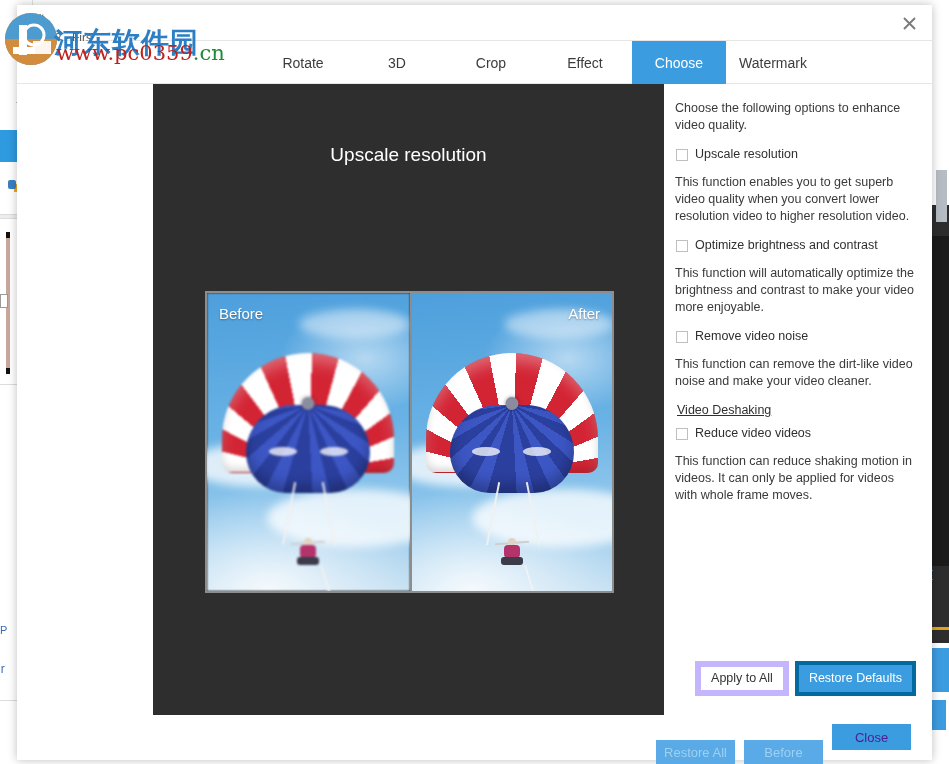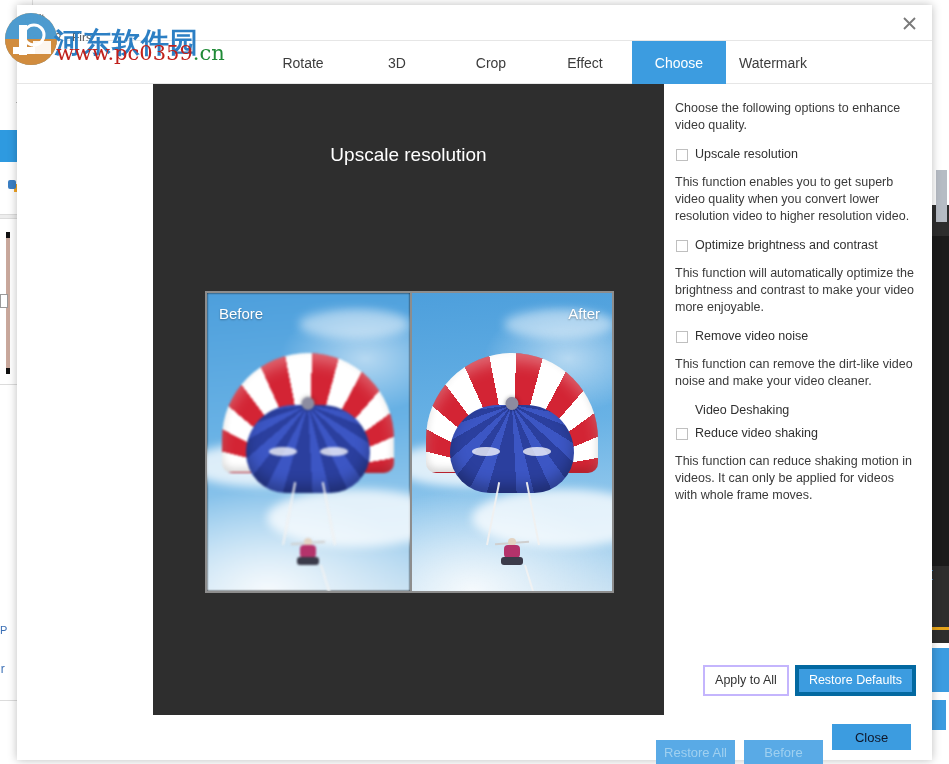--- a/index.html
+++ b/index.html
@@ -200,40 +200,40 @@
     width: 268px; background: #ffffff; position: relative;
     padding: 16px 16px 0 11px;
   }
   .opt-desc { font-size: 12.5px; color: #3a3a3a; line-height: 17px; margin: 0 0 13px 0; }
   .opt-row { display: flex; align-items: flex-start; gap: 7px; margin: 0 0 12px 1px; cursor: pointer; }
   .cbox {
     width: 12px; height: 12px; border: 1px solid #bfbfbf; background: #ffffff;
     flex: none; margin-top: 2px;
   }
   .opt-label { font-size: 12.5px; color: #2f2f2f; line-height: 15px; }
-  .group-label { font-size: 12.5px; color: #2f2f2f; margin: 0 0 9px 20px; }
+  .group-label { font-size: 12.5px; color: #2f2f2f; margin: 0 0 9px 2px; text-decoration: underline; }
 
   .panel-actions {
     position: absolute; right: 16px; bottom: 19px; display: flex; gap: 6px;
   }
   .btn {
     font-size: 12.5px; padding: 4px 10px; cursor: pointer; line-height: 15px;
   }
-  .btn-ghost { background: #ffffff; color: #333333; border: 2px solid #c4b5fd; }
+  .btn-ghost { background: #ffffff; color: #333333; border: 6px solid #c4b5fd; }
   .btn-primary { background: #3c9ce0; color: #ffffff; border: 4px solid #0369a1; }
 
   
   #footer {
     position: relative; height: 44px; background: #ffffff;
     display: flex; align-items: center; justify-content: flex-end;
     gap: 9px; padding-right: 21px;
   }
   .fbtn {
     width: 79px; height: 26px; border: none; font-size: 13px; cursor: pointer;
-    background: #3c9ce0; color: #0f172a;
+    background: #3c9ce0; color: #4c1d95;
     font-family: "Liberation Sans", sans-serif;
   }
   .fbtn.disabled { background: #59aae6; color: #9fd0f0; cursor: default; margin-top: 31px; }
 
   
   #watermark { position: absolute; left: 0; top: 0; width: 220px; height: 70px; pointer-events: none; }
   .wm-logo { position: absolute; left: 3px; top: 11px; width: 56px; height: 56px; }
   .wm-cn {
     position: absolute; left: 54px; top: 24px;
     font-family: "DejaVu Sans", sans-serif; font-weight: bold;
@@ -370,21 +370,21 @@
       <div class="opt-row">
         <span class="cbox"></span>
         <span class="opt-label">Remove video noise</span>
       </div>
       <p class="opt-desc">This function can remove the dirt-like video noise and make your video cleaner.</p>
 
       <div class="group-label">Video Deshaking</div>
 
       <div class="opt-row">
         <span class="cbox"></span>
-        <span class="opt-label">Reduce video shaking</span>
+        <span class="opt-label">Reduce video videos</span>
       </div>
       <p class="opt-desc">This function can reduce shaking motion in videos. It can only be applied for videos with whole frame moves.</p>
 
       <div class="panel-actions">
         <button class="btn btn-ghost">Apply to All</button>
         <button class="btn btn-primary">Restore Defaults</button>
       </div>
     </div>
   </div>
 

